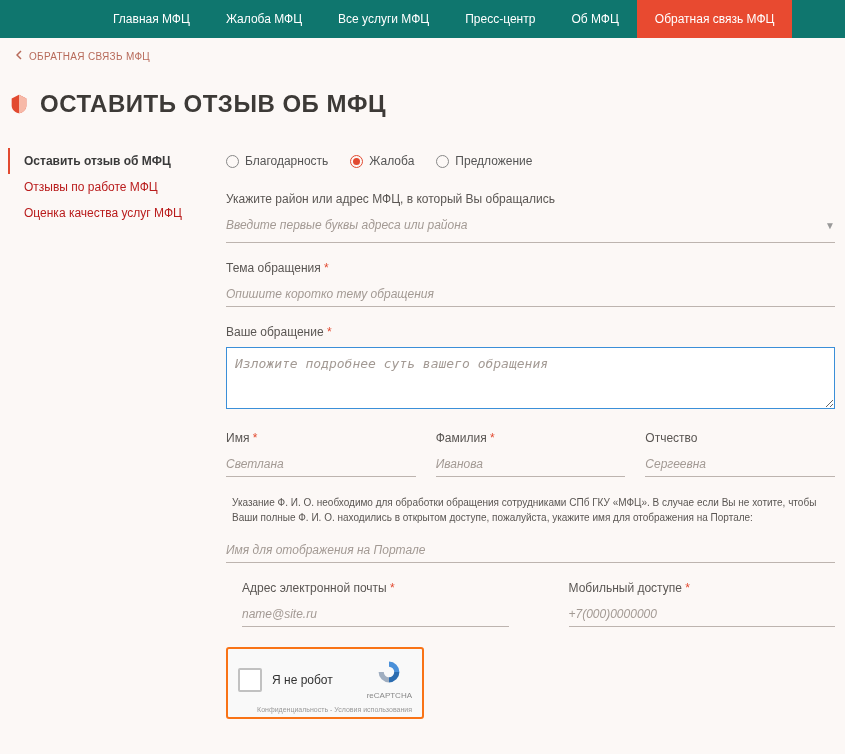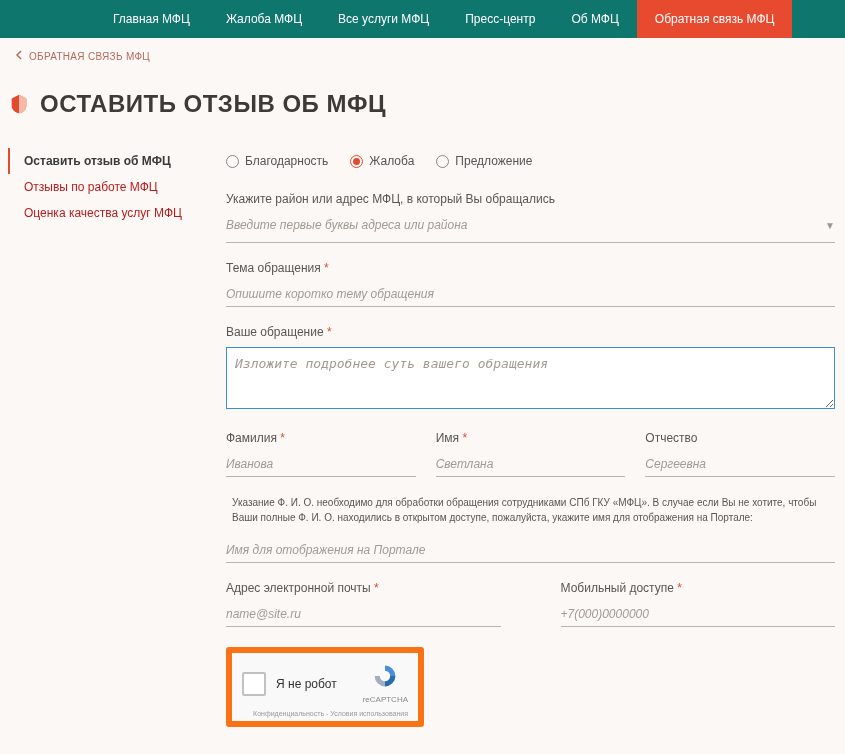--- a/index.html
+++ b/index.html
@@ -117,33 +117,33 @@
     font-style: italic;
     color: #8a8480;
     padding: 8px;
     resize: vertical;
     outline: none;
   }
   .textarea::placeholder { color:#a39a94; font-style: italic;}
   
   .row3 { display:flex; gap: 20px; }
   .row3 > div { flex:1; }
-  .row2 { display:flex; gap: 60px; }
+  .row2 { display:flex; gap: 60px; margin-left: 16px; }
   .row2 > div { flex:1; }
   .hint {
     font-size: 10px;
     color: #5a5653;
     line-height: 1.5;
     margin: 10px 0 14px 6px;
   }
   
   .recaptcha {
     margin-top: 20px;
     width: 198px;
-    border: 6px solid #f97316;
+    border: 2px solid #f97316;
     background: #f9f9f9;
     border-radius: 3px;
     padding: 10px 10px 4px 10px;
   }
   .recaptcha-top { display:flex; align-items:center; justify-content:space-between; }
   .recaptcha-left { display:flex; align-items:center; gap:10px;}
   .recaptcha-check {
     width: 24px; height: 24px; border: 2px solid #c1c1c1; border-radius: 2px; background:#fff; cursor:pointer;
   }
   .recaptcha-lbl { font-size: 12px; color:#333; }
@@ -228,26 +228,26 @@
       <input class="line-input" placeholder="Опишите коротко тему обращения" style="">
     </div>
 
     <div class="field-block">
       <span class="label"><span>Ваше обращение</span> <span class="req">*</span></span>
       <textarea class="textarea" placeholder="Изложите подробнее суть вашего обращения" style=""></textarea>
     </div>
 
     <div class="row3 field-block">
       <div>
+        <span class="label"><span>Имя</span> <span class="req">*</span></span>
+        <input class="line-input" placeholder="Светлана" style="">
+      </div>
+      <div>
         <span class="label"><span>Фамилия</span> <span class="req">*</span></span>
         <input class="line-input" placeholder="Иванова" style="">
-      </div>
-      <div>
-        <span class="label"><span>Имя</span> <span class="req">*</span></span>
-        <input class="line-input" placeholder="Светлана" style="">
       </div>
       <div>
         <span class="label">Отчество</span>
         <input class="line-input" placeholder="Сергеевна" style="">
       </div>
     </div>
 
     <div class="hint">Указание Ф. И. О. необходимо для обработки обращения сотрудниками СПб ГКУ «МФЦ». В случае если Вы не хотите, чтобы Ваши полные Ф. И. О. находились в открытом доступе, пожалуйста, укажите имя для отображения на Портале:</div>
     <div class="field-block">
       <input class="line-input" placeholder="Имя для отображения на Портале" style="">

